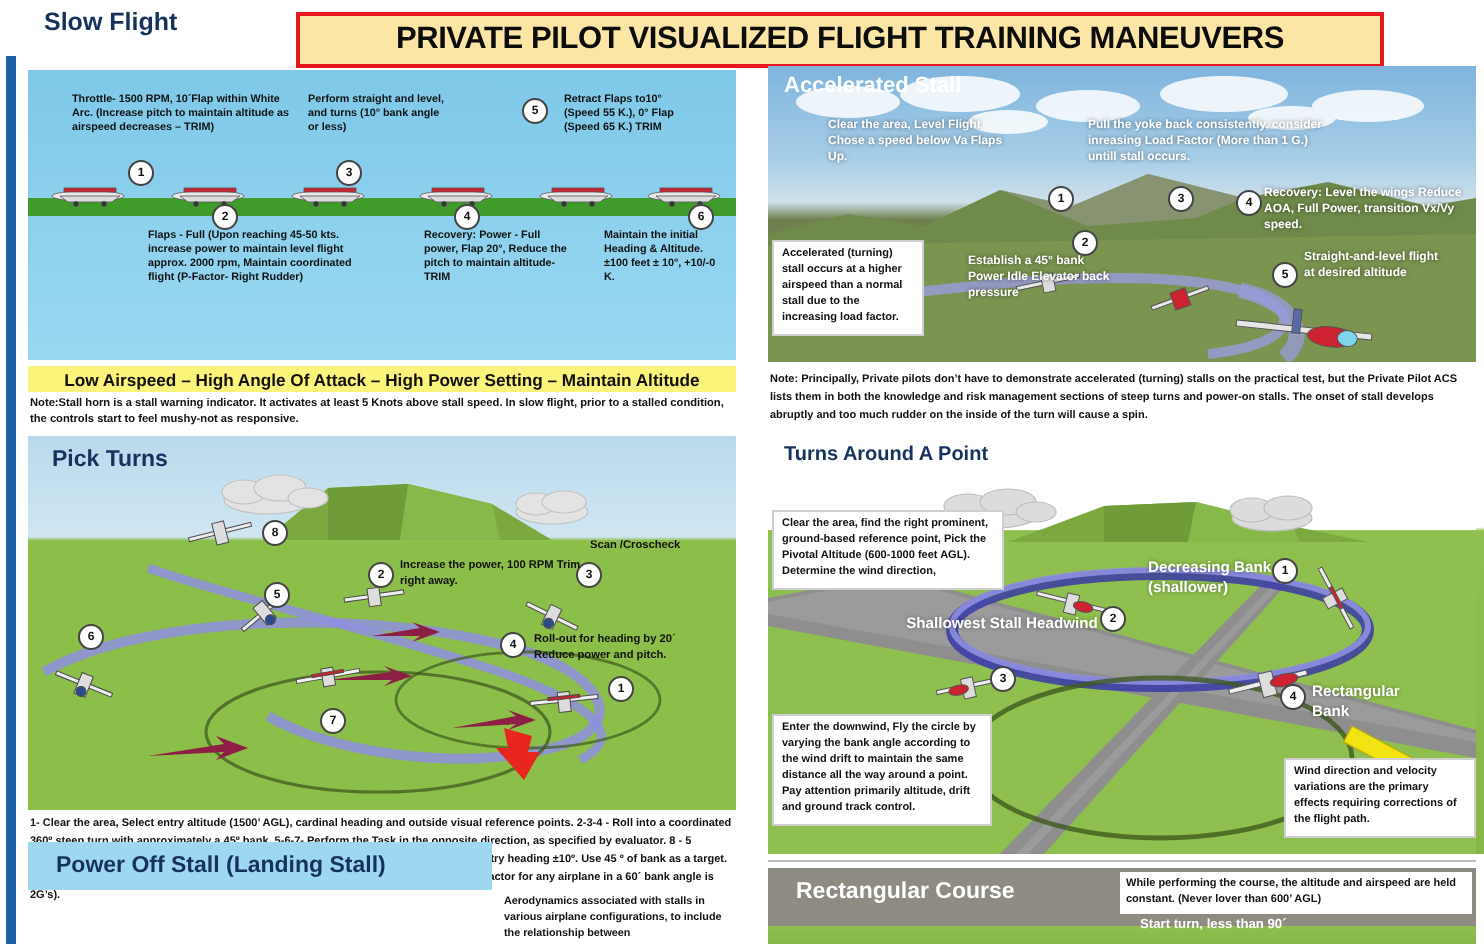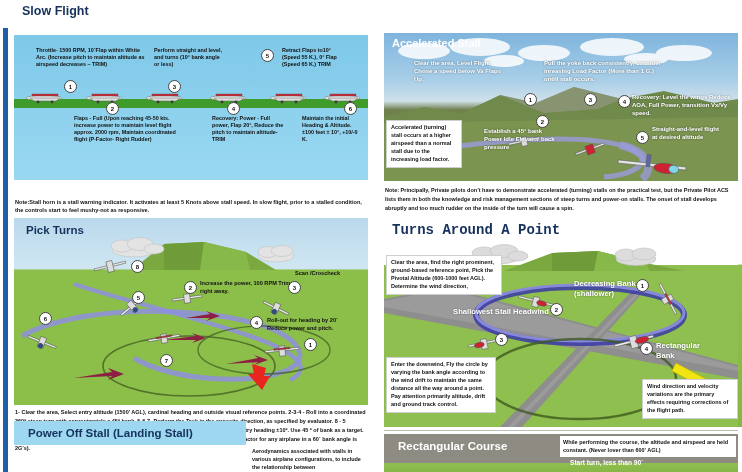--- a/index.html
+++ b/index.html
@@ -49,21 +49,21 @@
   #accstall-img{position:absolute;left:384px;top:33px;width:354px;height:148px;overflow:hidden;
       background:linear-gradient(#7fb4dd 0%,#a9cfe8 32%,#cfe0ea 46%,#6f7f4d 52%,#6f8a4a 68%,#7d9352 100%);}
   #accstall-title{left:392px;top:37px;font-size:11px;color:#fff;z-index:6;}
   .as-label{position:absolute;font-size:6px;font-weight:bold;color:#fff;line-height:1.35;z-index:6;
      text-shadow:0 0 2px rgba(0,0,0,.55);}
   .whitebox{position:absolute;background:#fff;border:1px solid #cfcfcf;font-size:5.5px;color:#111;
      line-height:1.45;font-weight:bold;padding:3px 4px;z-index:7;box-sizing:border-box;}
   #accstall-note{position:absolute;left:385px;top:186px;width:352px;font-size:5.5px;color:#111;line-height:1.62;font-weight:bold;}
 
   
-  #tap-title{left:392px;top:222px;font-size:14px;font-family:Liberation Mono, monospace;}
+  #tap-title{left:392px;top:222px;font-size:10px;}
   #tap-img{position:absolute;left:384px;top:237px;width:422px;height:190px;overflow:hidden;
       background:linear-gradient(#ffffff 0%,#ffffff 14%,#8fbf4e 15%,#86b646 100%);}
   .tap-label{position:absolute;font-size:7.6px;font-weight:bold;color:#fff;line-height:1.28;z-index:6;
      text-shadow:0 0 2px rgba(0,0,0,.4);}
 
   
   #rect-band{position:absolute;left:384px;top:434px;width:354px;height:26px;background:#8e8c82;}
   #rect-band span{position:absolute;left:14px;top:6px;font-size:11.5px;font-weight:bold;color:#fff;}
   #rect-note{position:absolute;left:560px;top:436px;width:176px;font-size:5.5px;color:#111;line-height:1.5;
       font-weight:bold;background:#fff;padding:2px 3px;box-sizing:border-box;}
@@ -73,20 +73,23 @@
 
   .hr-thin{position:absolute;height:1px;background:#bdbdbd;}
 </style>
 </head>
 <body>
 
 <div id="page">
 
   <div class="left-rule"></div>
 
+  <div class="title-banner">
+    <span>PRIVATE PILOT VISUALIZED FLIGHT TRAINING MANEUVERS</span>
+  </div>
 
   <div class="sec-title" id="slowflight-title">Slow Flight</div>
 
   <div id="slowflight-img">
     <div class="grass-strip" style="top:64px;"></div>
 
     <svg style="position:absolute;left:0;top:52px;width:354px;height:20px">
       <g fill="#e8e8e8" stroke="#555" stroke-width="0.4">
         <g transform="translate(12,4)">
             <ellipse cx="18" cy="7" rx="18" ry="2.6"></ellipse>
@@ -145,20 +148,23 @@
     <div class="sf-txt" style="left:198px;top:80px;width:72px;">Recovery: Power - Full power, Flap 20°, Reduce the pitch to maintain altitude-TRIM</div>
     <div class="numdot" style="left:213px;top:67px;">4</div>
 
     <div class="sf-txt" style="left:268px;top:12px;width:66px;">Retract Flaps to10° (Speed 55 K.), 0°  Flap (Speed 65 K.) TRIM</div>
     <div class="numdot" style="left:247px;top:14px;">5</div>
 
     <div class="sf-txt" style="left:288px;top:80px;width:62px;">Maintain the initial Heading &amp; Altitude. ±100 feet ± 10°, +10/-0 K.</div>
     <div class="numdot" style="left:330px;top:67px;">6</div>
   </div>
 
+  <div id="lowairspeed-bar">
+    <span>Low Airspeed – High Angle Of Attack – High Power Setting – Maintain Altitude</span>
+  </div>
   <div id="slowflight-note">Note:Stall horn is a stall warning indicator. It activates at least 5 Knots above stall speed. In slow flight, prior to a stalled condition, the controls start to feel mushy-not as responsive.</div>
 
   <div id="steepturns-img">
     <svg style="position:absolute;left:0;top:0;width:354px;height:187px">
 
       <polygon points="118,52 150,26 190,24 232,34 262,52" fill="#7ba93f"></polygon>
       <polygon points="150,26 190,24 186,52 150,52" fill="#6f9c38"></polygon>
       <polygon points="190,24 232,34 236,52 186,52" fill="#86b84a"></polygon>
 
       <g fill="#e3e3e3" stroke="#c2c2c2" stroke-width="0.6">

